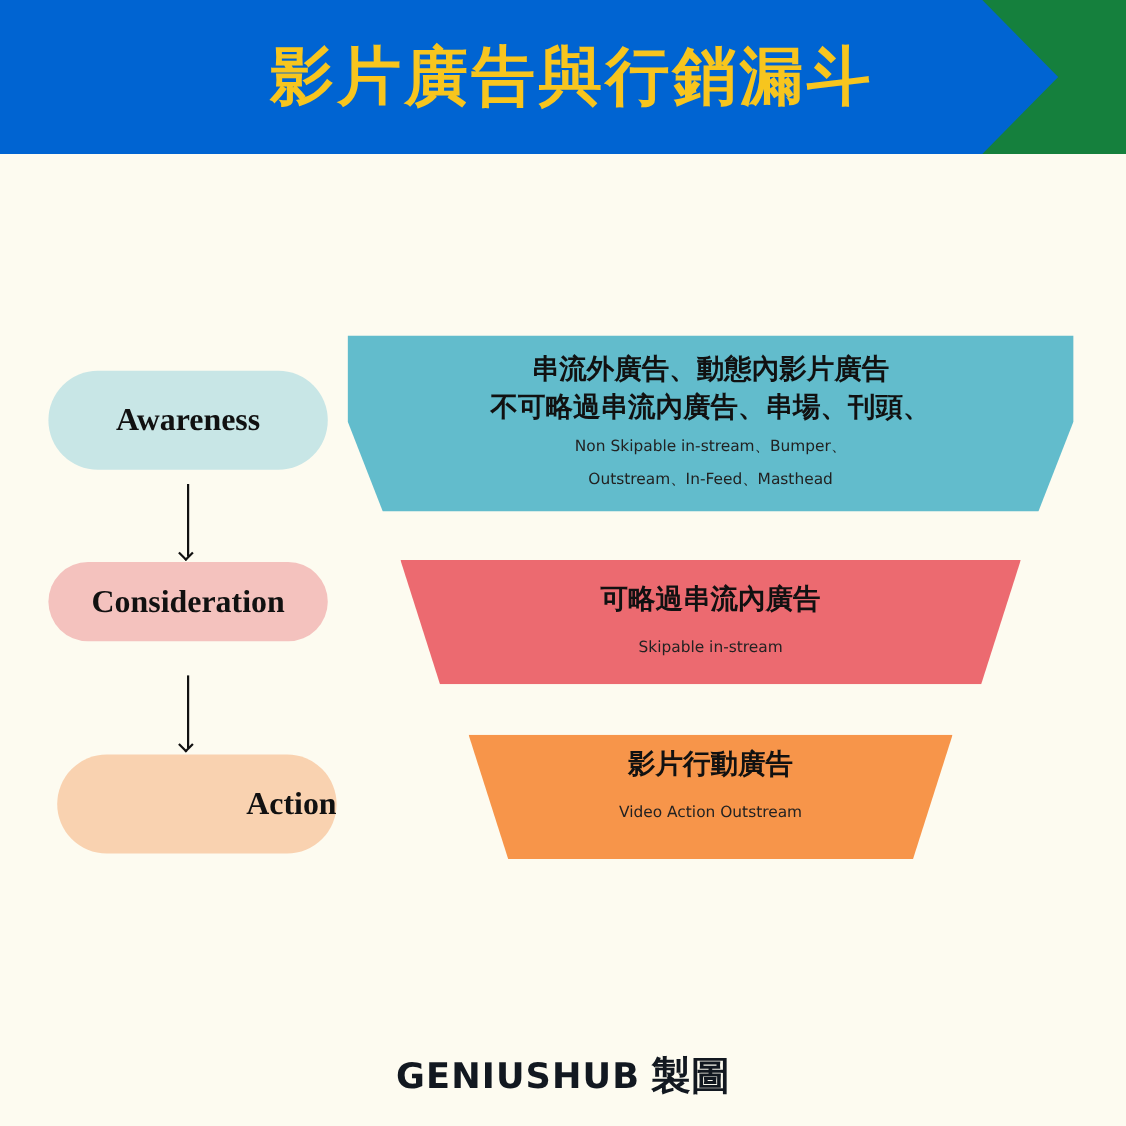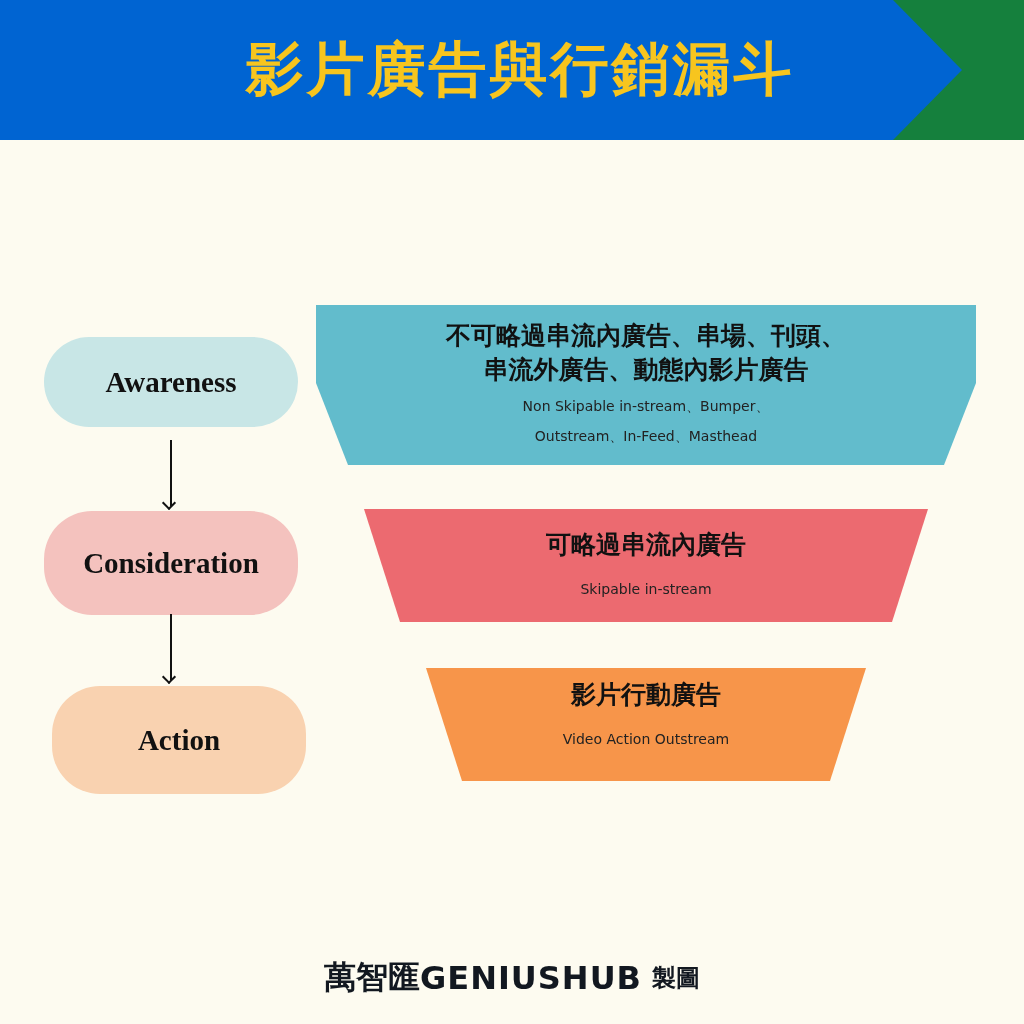--- a/index.html
+++ b/index.html
@@ -53,53 +53,53 @@
       font-family: "DejaVu Sans", sans-serif;
       font-size: 14px; line-height: 30px; color: #222;
     }
     .footer {
       position: absolute; left: 0; top: 948px; width: 1024px; height: 60px;
       display: flex; align-items: center; justify-content: center;
       font-family: "DejaVu Sans", sans-serif; font-weight: bold;
       font-size: 32px; color: #121820;
     }
     .footer .brand { letter-spacing: 1px; }
-    .footer .suffix { margin-left: 10px; font-size: 24px; }
+    .footer .suffix { margin-left: 10px; font-size: 36px; }
   </style>
 </head>
 <body>
 
 <div class="header">
   <svg width="1024" height="140">
     <polygon points="0,0 893,0 962,70 893,140 0,140" fill="#0064d2"></polygon>
   </svg>
   <div class="title">影片廣告與行銷漏斗</div>
 </div>
 
 <div class="pill" style="left:44px; top:337px; width:254px; height:90px; background:#c8e6e6;">
   <span>Awareness</span>
 </div>
 <div class="arrow" style="left:170px; top:440px; height:66px;"></div>
 
-<div class="pill" style="left:44px; top:511px; width:254px; height:104px; background:#f4c2be;">
+<div class="pill" style="left:44px; top:511px; width:254px; height:72px; background:#f4c2be;">
   <span>Consideration</span>
 </div>
 <div class="arrow" style="left:170px; top:614px; height:66px;"></div>
 
-<div class="pill" style="left:52px; top:686px; width:254px; height:108px; background:#f9d2b0;">
+<div class="pill" style="left:52px; top:686px; width:254px; height:90px; background:#f9d2b0;justify-content:flex-end;">
   <span>Action</span>
 </div>
 
 <div class="funnel" style="left:316px; top:305px; width:660px; height:160px;">
   <svg width="660" height="160">
     <polygon points="0,0 660,0 660,78 628,160 32,160 0,78" fill="#62bccc"></polygon>
   </svg>
   <div class="content">
+    <div class="zh">串流外廣告、動態內影片廣告</div>
     <div class="zh">不可略過串流內廣告、串場、刊頭、</div>
-    <div class="zh">串流外廣告、動態內影片廣告</div>
     <div class="en" style="margin-top:4px;">Non Skipable in-stream、Bumper、</div>
     <div class="en">Outstream、In-Feed、Masthead</div>
   </div>
 </div>
 
 <div class="funnel" style="left:364px; top:509px; width:564px; height:113px;">
   <svg width="564" height="113">
     <polygon points="0,0 564,0 528,113 36,113" fill="#ec6a70"></polygon>
   </svg>
   <div class="content">
@@ -112,16 +112,15 @@
   <svg width="440" height="113">
     <polygon points="0,0 440,0 404,113 36,113" fill="#f7954a"></polygon>
   </svg>
   <div class="content">
     <div class="zh">影片行動廣告</div>
     <div class="en" style="margin-top:12px;">Video Action Outstream</div>
   </div>
 </div>
 
 <div class="footer">
-  <span>萬智匯</span>
   <span class="brand">GENIUSHUB</span>
   <span class="suffix">製圖</span>
 </div>
 
 </body></html>

